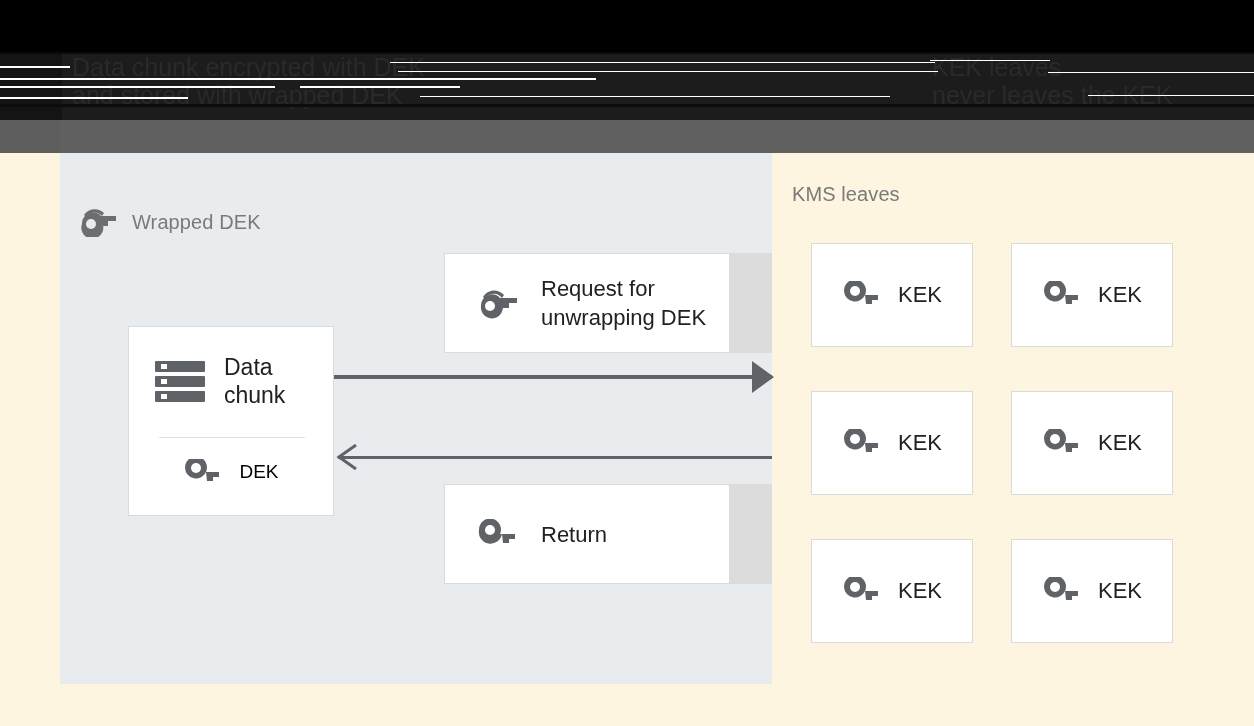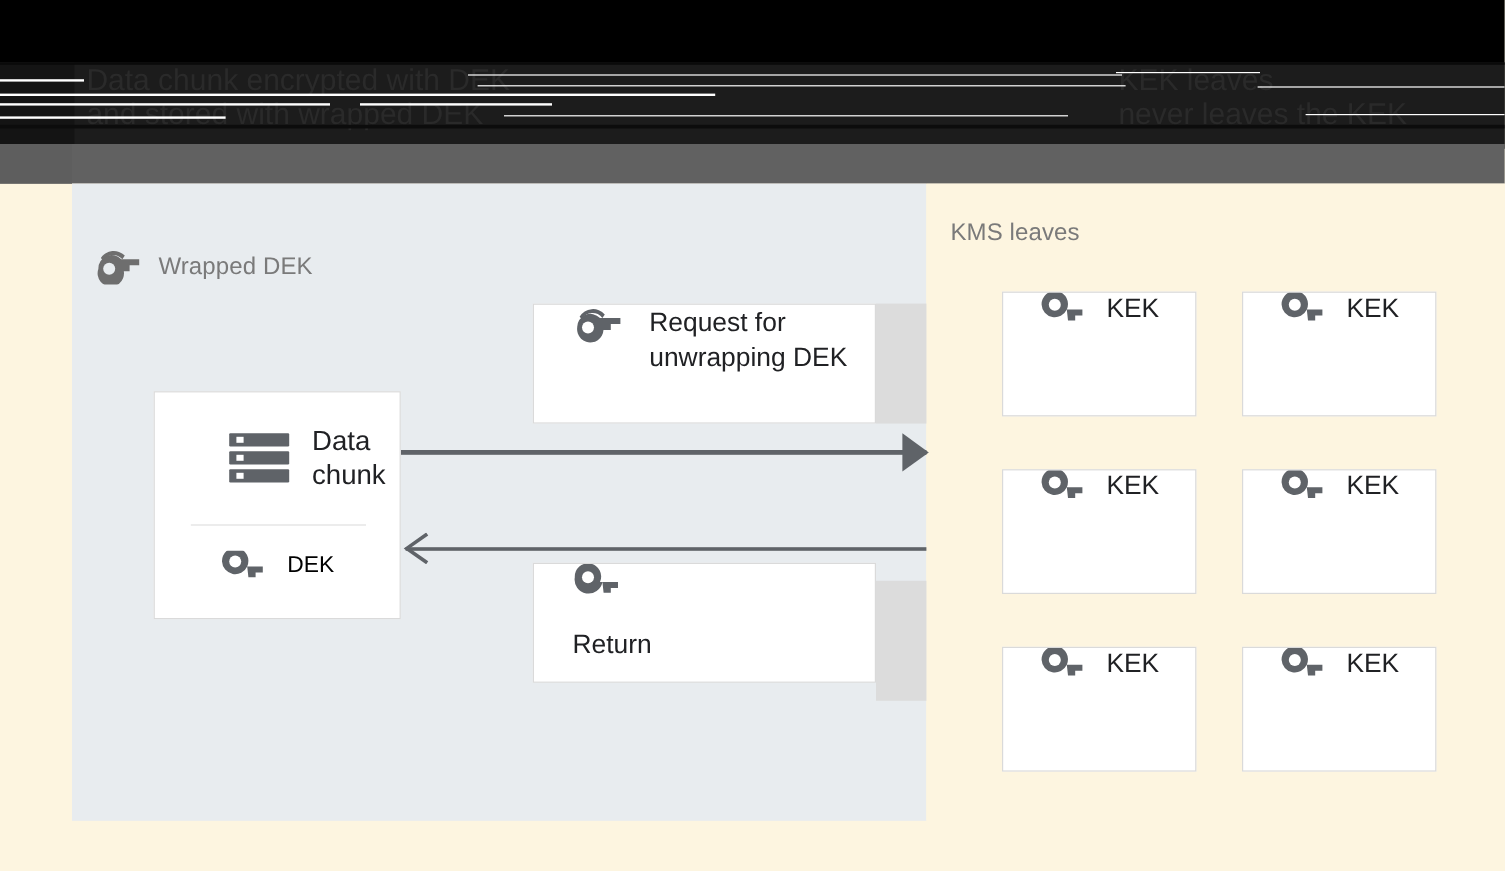--- a/index.html
+++ b/index.html
@@ -111,40 +111,40 @@
     left: 20px; top: 30px;
   }
 
   
   .card {
     position: absolute;
     background: #ffffff;
     border: 1px solid #dadada;
     box-sizing: border-box;
     display: flex;
+    align-items: center;
   }
   .card-shadow {
     position: absolute;
     background: #dcdcdc;
   }
 
   #data-chunk-card {
     left: 128px; top: 326px;
     width: 206px; height: 190px;
     display: block;
   }
   #data-chunk-row {
     position: absolute;
     left: 0; top: 26px;
     width: 100%;
     display: flex;
     align-items: center;
     justify-content: center;
     gap: 16px;
-    padding-left: 36px;
   }
   #data-chunk-label {
     font-size: 23px;
     color: #202124;
     line-height: 28px;
     width: 86px;
   }
   #data-chunk-divider {
     position: absolute;
     left: 30px; top: 110px;
@@ -166,35 +166,34 @@
     color: #000000;
   }
 
   .msg-card {
     width: 286px;
     height: 100px;
     padding-left: 32px;
     gap: 22px;
   }
   #request-card  { left: 444px; top: 253px; }
-  #return-card   { left: 444px; top: 469px; flex-direction: column; }
+  #return-card   { left: 444px; top: 484px; }
   #request-card-shadow { left: 730px; top: 253px; width: 42px; height: 100px; }
   #return-card-shadow  { left: 730px; top: 484px; width: 42px; height: 100px; }
   .msg-label {
     font-size: 22px;
     color: #202124;
     line-height: 29px;
   }
 
   .kek-card {
     width: 162px;
     height: 104px;
     justify-content: center;
     gap: 16px;
-    margin-left: 24px;
   }
   .kek-label {
     font-size: 22px;
     color: #202124;
   }
 
   
   #arrow-right {
     position: absolute;
     left: 334px; top: 375px;

